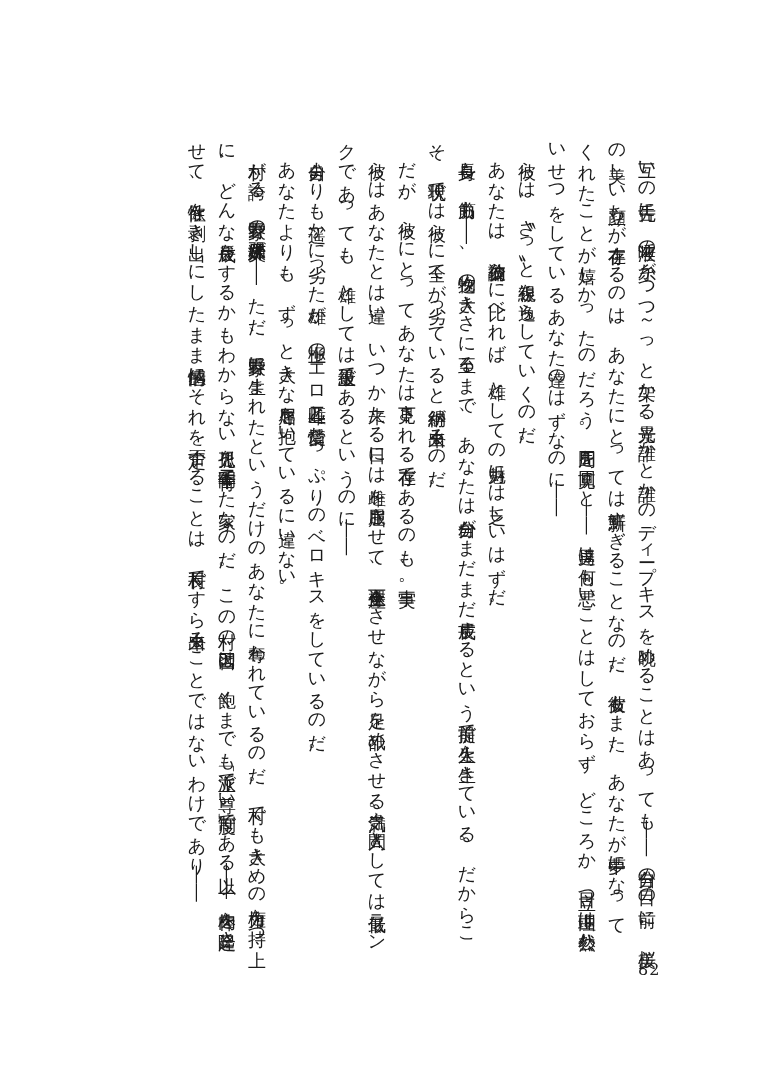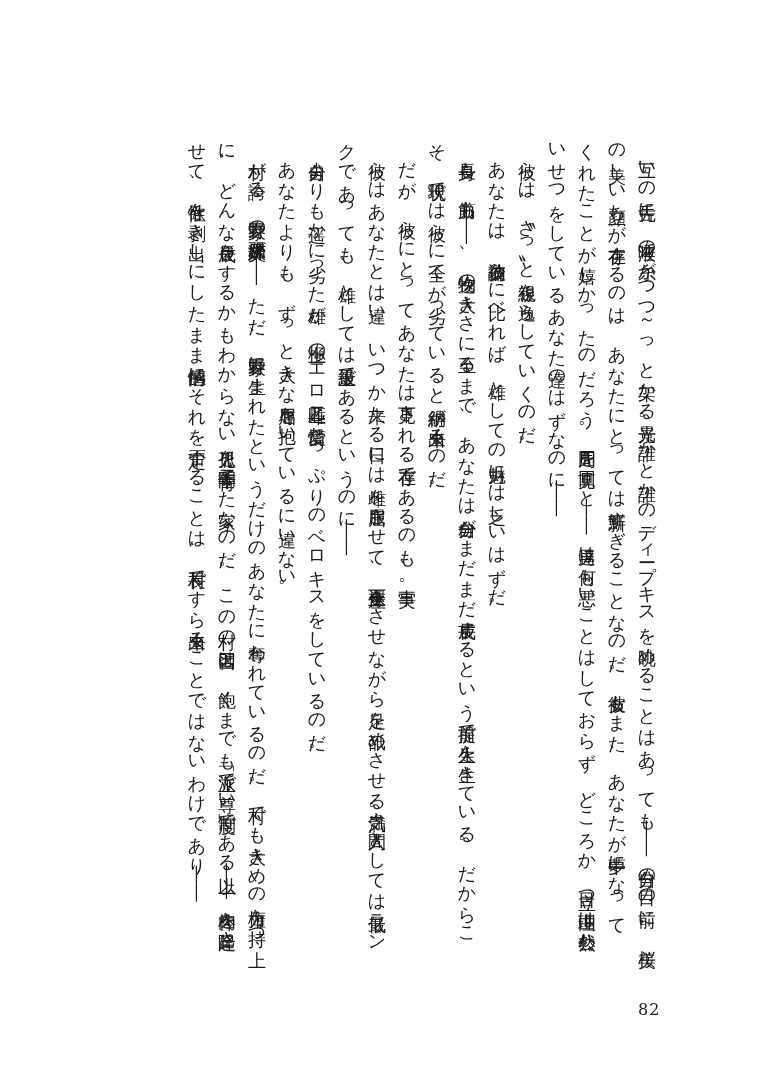--- a/index.html
+++ b/index.html
@@ -34,21 +34,21 @@
     overflow: visible;
   }
   .text-block p {
     margin: 0;
     padding: 0;
     text-indent: 1em;           
   }
   .page-number {
     position: absolute;
     left: 638px;
-    top: 1000px;
+    top: 960px;
     font-size: 16px;
     letter-spacing: 1px;
     color: #222222;
     writing-mode: horizontal-tb;
   }
 </style>
 </head>
 <body>
 
 <div class="page">

